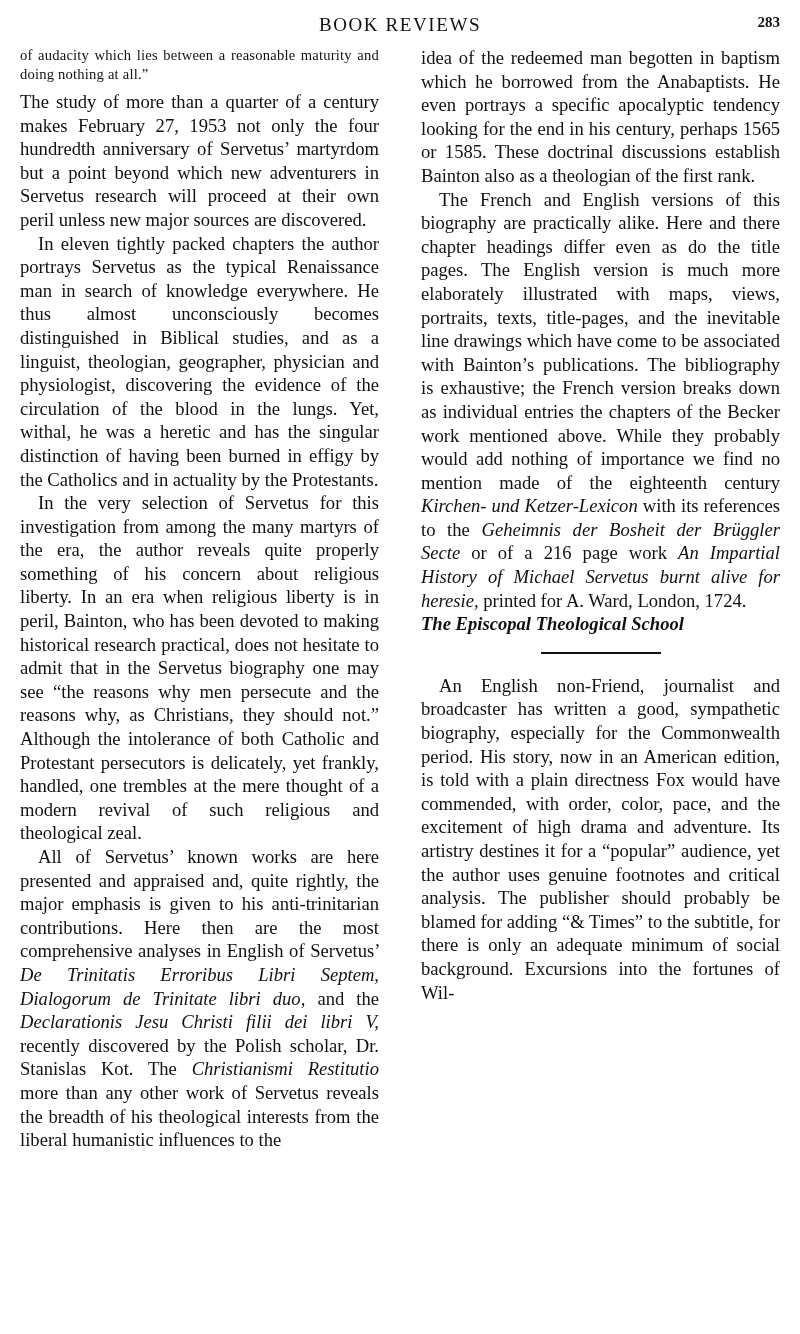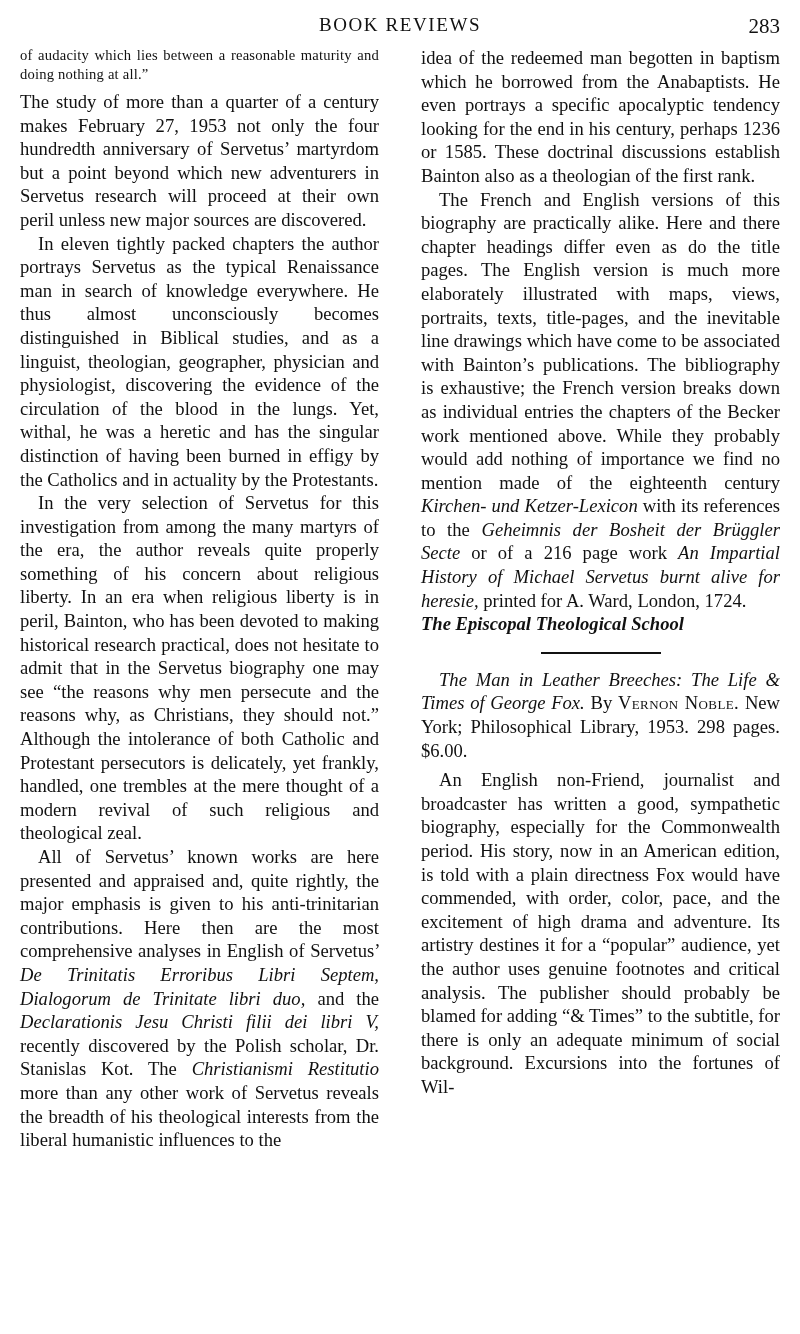--- a/index.html
+++ b/index.html
@@ -35,22 +35,22 @@
     font-family: "Liberation Serif", serif;
     font-size: 19px;
     letter-spacing: 1.6px;
     font-variant: small-caps;
     text-transform: uppercase;
   }
   .rh-folio {
     position: absolute;
     right: 0;
     top: 0;
-    font-size: 21px;
-    font-weight: 400;
+    font-size: 15px;
+    font-weight: 700;
     text-align: right;
   }
   .columns {
     display: flex;
     gap: 42px;
     height: 1270px;
   }
   .col {
     width: 368px;
     box-sizing: border-box;
@@ -123,28 +123,27 @@
 
     <div class="col">
       <p class="quote-lead">of audacity which lies between a reasonable maturity and doing nothing at all.”</p>
       <p>The study of more than a quarter of a century makes February 27, 1953 not only the four hundredth anniversary of Servetus’ martyrdom but a point beyond which new adventurers in Servetus research will proceed at their own peril unless new major sources are discovered.</p>
       <p class="indent">In eleven tightly packed chapters the author portrays Servetus as the typical Renaissance man in search of knowledge everywhere. He thus almost unconsciously becomes distinguished in Biblical studies, and as a linguist, theologian, geographer, physician and physiologist, discovering the evidence of the circulation of the blood in the lungs. Yet, withal, he was a heretic and has the singular distinction of having been burned in effigy by the Catholics and in actuality by the Protestants.</p>
       <p class="indent">In the very selection of Servetus for this investigation from among the many martyrs of the era, the author reveals quite properly something of his concern about religious liberty. In an era when religious liberty is in peril, Bainton, who has been devoted to making historical research practical, does not hesitate to admit that in the Servetus biography one may see “the reasons why men persecute and the reasons why, as Christians, they should not.” Although the intolerance of both Catholic and Protestant persecutors is delicately, yet frankly, handled, one trembles at the mere thought of a modern revival of such religious and theological zeal.</p>
       <p class="indent"><span>All of Servetus’ known works are here presented and appraised and, quite rightly, the major emphasis is given to his anti-trinitarian contributions. Here then are the most comprehensive analyses in English of Servetus’ </span><span class="it">De Trinitatis Erroribus Libri Septem, Dialogorum de Trinitate libri duo,</span><span> and the </span><span class="it">Declarationis Jesu Christi filii dei libri V,</span><span> recently discovered by the Polish scholar, Dr. Stanislas Kot. The </span><span class="it">Christianismi Restitutio</span><span> more than any other work of Servetus reveals the breadth of his theological interests from the liberal humanistic influences to the</span></p>
     </div>
 
     <div class="col">
-      <p>idea of the redeemed man begotten in baptism which he borrowed from the Anabaptists. He even portrays a specific apocalyptic tendency looking for the end in his century, perhaps 1236 or 1585. These doctrinal discussions establish Bainton also as a theologian of the first rank.</p>
+      <p>idea of the redeemed man begotten in baptism which he borrowed from the Anabaptists. He even portrays a specific apocalyptic tendency looking for the end in his century, perhaps 1565 or 1585. These doctrinal discussions establish Bainton also as a theologian of the first rank.</p>
       <p class="indent"><span>The French and English versions of this biography are practically alike. Here and there chapter headings differ even as do the title pages. The English version is much more elaborately illustrated with maps, views, portraits, texts, title-pages, and the inevitable line drawings which have come to be associated with Bainton’s publications. The bibliography is exhaustive; the French version breaks down as individual entries the chapters of the Becker work mentioned above. While they probably would add nothing of importance we find no mention made of the eighteenth century </span><span class="it">Kirchen- und Ketzer-Lexicon</span><span> with its references to the </span><span class="it">Geheimnis der Bosheit der Brüggler Secte</span><span> or of a 216 page work </span><span class="it">An Impartial History of Michael Servetus burnt alive for heresie,</span><span> printed for A. Ward, London, 1724.</span></p>
 
       <div class="affil">The Episcopal Theological School</div>
 
       <div class="rule"></div>
 
-      <p class="indent head-entry"><span class="it">The Man in Leather Breeches: The Life &amp; Times of George Fox.</span><span> By </span><span class="sc">Vernon Noble.</span><span> New York; Philosophical Library, 1953. 298 pages. $6.00.</span></p>
 
       <div class="blockgap"></div>
 
       <p class="indent">An English non-Friend, journalist and broadcaster has written a good, sympathetic biography, especially for the Commonwealth period. His story, now in an American edition, is told with a plain directness Fox would have commended, with order, color, pace, and the excitement of high drama and adventure. Its artistry destines it for a “popular” audience, yet the author uses genuine footnotes and critical analysis. The publisher should probably be blamed for adding “&amp; Times” to the subtitle, for there is only an adequate minimum of social background. Excursions into the fortunes of Wil-</p>
     </div>
 
   </div>
 </div>
 
 </body></html>

